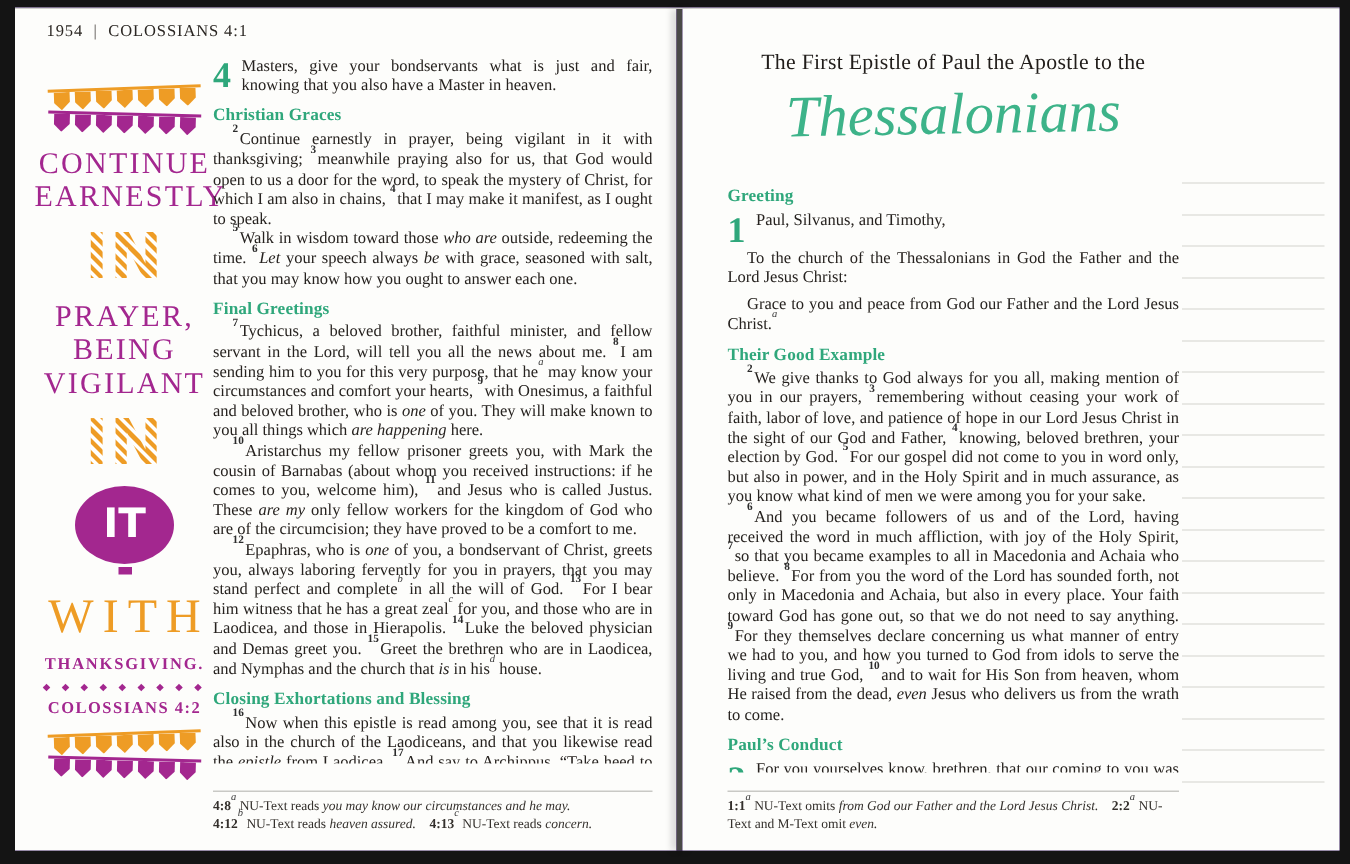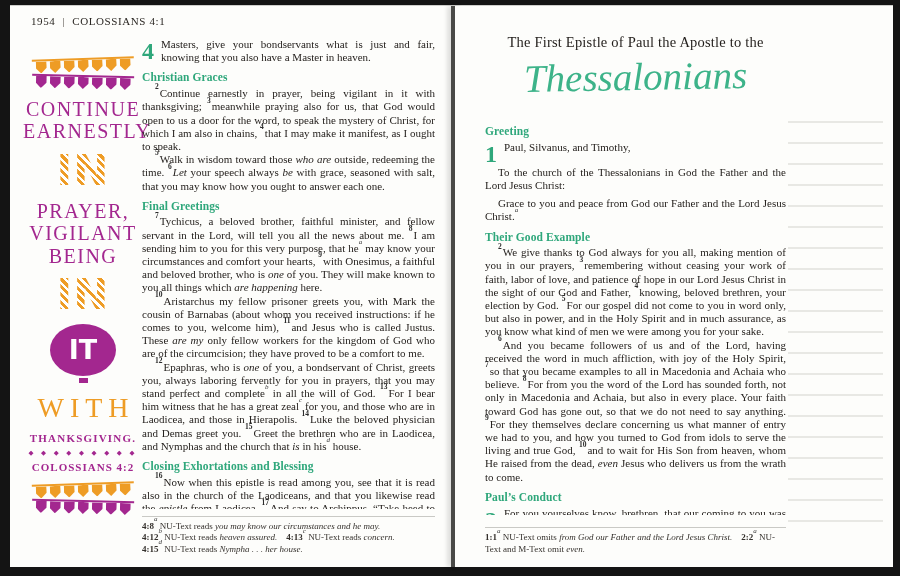--- a/index.html
+++ b/index.html
@@ -31,21 +31,21 @@
   .bunting{width:102px;margin:0 auto;border-top:2.5px solid;display:flex;justify-content:center;gap:3px;}
   .bunting.orange{border-color:var(--orange);transform:rotate(-2deg);}
   .bunting.purple{border-color:var(--purple);transform:rotate(1.5deg);margin-top:3px;}
   .bunting .flag{width:11px;height:12px;display:block;clip-path:polygon(0 0,100% 0,100% 55%,50% 100%,0 55%);}
   .bunting.orange .flag{background:var(--orange);}
   .bunting.purple .flag{background:var(--purple);}
   .sb-gap{height:9px;}
   .w-purple-lg{color:var(--purple);font-size:20px;letter-spacing:1.5px;line-height:1.12;font-weight:500;}
   .w-purple-sm{color:var(--purple);font-size:11px;letter-spacing:1.2px;margin-top:8px;font-weight:600;}
   .w-purple-ref{color:var(--purple);font-size:11px;letter-spacing:1px;margin:4px 0 10px;font-weight:700;}
-  .w-orange-md{color:var(--orange);font-size:28px;letter-spacing:6px;margin-top:9px;font-weight:500;text-indent:6px;}
+  .w-orange-md{color:var(--orange);font-size:32px;letter-spacing:6px;margin-top:9px;font-weight:500;text-indent:6px;}
   .hatch{
     font-size:42px;line-height:1;font-weight:700;margin:7px auto 8px;color:var(--orange);
     font-family:"DejaVu Sans",sans-serif;letter-spacing:1px;width:max-content;text-decoration:underline;
   }
   @supports ((-webkit-background-clip: text) or (background-clip: text)){
     .hatch{
       background:repeating-linear-gradient(45deg,var(--orange) 0 3px,#fff 3px 5.5px);
       -webkit-background-clip:text;background-clip:text;color:transparent;
     }
   }
@@ -127,22 +127,22 @@
           <span class="flag"></span>
           <span class="flag"></span>
           <span class="flag"></span>
           <span class="flag"></span>
         </div>
         <div class="sb-gap"></div>
         <div class="w-purple-lg">CONTINUE</div>
         <div class="w-purple-lg">EARNESTLY</div>
         <div class="hatch">IN</div>
         <div class="w-purple-lg">PRAYER,</div>
+        <div class="w-purple-lg">BEING</div>
         <div class="w-purple-lg">VIGILANT</div>
-        <div class="w-purple-lg">BEING</div>
         <div class="hatch">IN</div>
         <div class="badge">IT</div>
         <div class="badge-tail"></div>
         <div class="w-orange-md">WITH</div>
         <div class="w-purple-sm">THANKSGIVING.</div>
         <div class="dots">◆ ◆ ◆ ◆ ◆ ◆ ◆ ◆ ◆</div>
         <div class="w-purple-ref">COLOSSIANS 4:2</div>
         <div class="bunting orange">
           <span class="flag"></span>
           <span class="flag"></span>
@@ -170,21 +170,20 @@
         <div class="heading">Final Greetings</div>
         <div class="para indent"><sup class="vn">7</sup><span>Tychicus, a beloved brother, faithful minister, and fellow servant in the Lord, will tell you all the news about me. </span><sup class="vn">8</sup><span>I am sending him to you for this very purpose, that he</span><sup class="fl">a</sup><span> may know your circumstances and comfort your hearts, </span><sup class="vn">9</sup><span>with Onesimus, a faithful and beloved brother, who is </span><i>one</i><span> of you. They will make known to you all things which </span><i>are happening</i><span> here.</span></div>
         <div class="para indent"><sup class="vn">10</sup><span>Aristarchus my fellow prisoner greets you, with Mark the cousin of Barnabas (about whom you received instructions: if he comes to you, welcome him), </span><sup class="vn">11</sup><span>and Jesus who is called Justus. These </span><i>are my</i><span> only fellow workers for the kingdom of God who are of the circumcision; they have proved to be a comfort to me.</span></div>
         <div class="para indent"><sup class="vn">12</sup><span>Epaphras, who is </span><i>one</i><span> of you, a bondservant of Christ, greets you, always laboring fervently for you in prayers, that you may stand perfect and complete</span><sup class="fl">b</sup><span> in all the will of God. </span><sup class="vn">13</sup><span>For I bear him witness that he has a great zeal</span><sup class="fl">c</sup><span> for you, and those who are in Laodicea, and those in Hierapolis. </span><sup class="vn">14</sup><span>Luke the beloved physician and Demas greet you. </span><sup class="vn">15</sup><span>Greet the brethren who are in Laodicea, and Nymphas and the church that </span><i>is</i><span> in his</span><sup class="fl">d</sup><span> house.</span></div>
         <div class="heading">Closing Exhortations and Blessing</div>
         <div class="para indent"><sup class="vn">16</sup><span>Now when this epistle is read among you, see that it is read also in the church of the Laodiceans, and that you likewise read the </span><i>epistle</i><span> from Laodicea. </span><sup class="vn">17</sup><span>And say to Archippus, “Take heed to the ministry which you have received in the Lord, that you may fulfill it.”</span></div>
       </div>
     <div class="footnotes leftfn" id="left-footnotes">
         <div class="fnrow"><b class="ref">4:8</b><sup class="fl">a</sup><span> NU-Text reads </span><i>you may know our circumstances and he may.</i></div>
         <div class="fnrow"><b class="ref">4:12</b><sup class="fl">b</sup><span> NU-Text reads </span><i>heaven assured.</i><span>&nbsp;&nbsp;&nbsp;&nbsp;</span><b class="ref">4:13</b><sup class="fl">c</sup><span> NU-Text reads </span><i>concern.</i></div>
-        <div class="fnrow"><b class="ref">4:15</b><sup class="fl">d</sup><span> NU-Text reads </span><i>Nympha . . . her house.</i></div>
       </div>
   </div>
 
   <div class="gutter"></div>
 
   <div class="page right">
     <div class="booktitle">
       <div class="kicker">The First Epistle of Paul the Apostle to the</div>
       <div class="scriptname">Thessalonians</div>
     </div>

